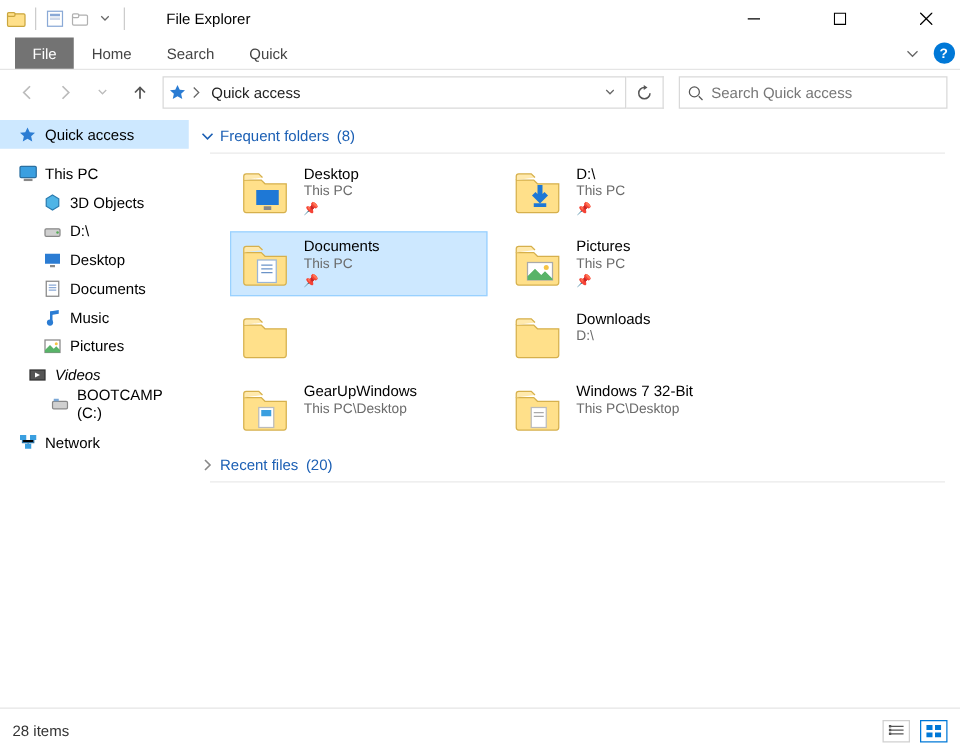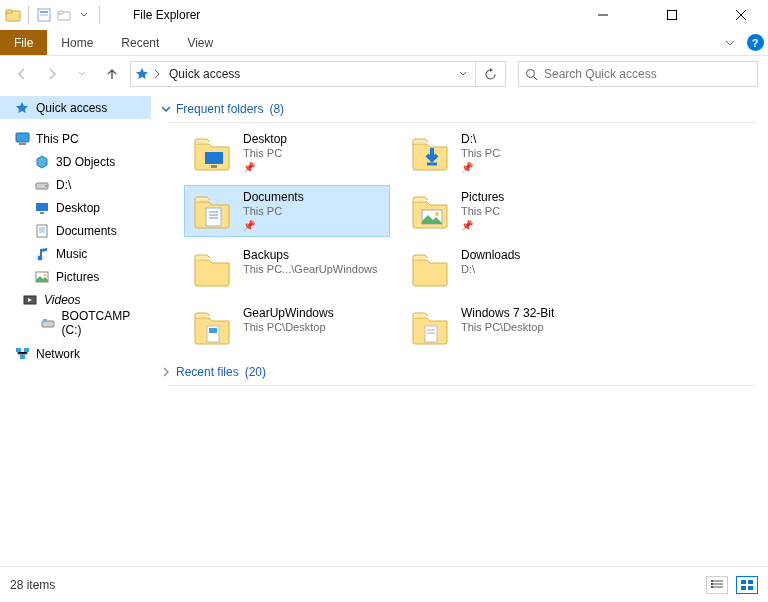--- a/index.html
+++ b/index.html
@@ -11,36 +11,36 @@
   .titlebar .qat .icon { width: 18px; height: 18px; display: flex; align-items: center; justify-content: center; }
   .titlebar .sep { width: 1px; height: 18px; background: #ccc; margin: 0 4px; }
   .titlebar .title { margin-left: 6px; color: #000; }
   .titlebar .spacer { flex: 1; }
   .winbtn { width: 46px; height: 30px; display: flex; align-items: center; justify-content: center; color: #000; }
   .winbtn svg { width: 10px; height: 10px; }
 
   
   .ribbon { height: 26px; display: flex; align-items: stretch; border-bottom: 1px solid #e5e5e5; }
   .ribbon .tab { padding: 0 14px; display: flex; align-items: center; color: #444; cursor: default; }
-  .ribbon .tab.file { background: #a16207; color: #fff; }
+  .ribbon .tab.file { background: #737373; color: #fff; margin-left: 12px; }
   .ribbon .rspacer { flex: 1; }
   .ribbon .chev { width: 24px; display: flex; align-items: center; justify-content: center; color: #666; }
   .ribbon .help { width: 26px; display: flex; align-items: center; justify-content: center; }
   .help-badge { width: 17px; height: 17px; border-radius: 50%; background: #0078d7; color: #fff; font-weight: bold; font-size: 11px; display: flex; align-items: center; justify-content: center; }
 
   
   .navbar { height: 36px; display: flex; align-items: center; padding: 4px 10px; gap: 6px; }
   .navbtn { width: 24px; height: 24px; display: flex; align-items: center; justify-content: center; color: #999; }
   .navbtn.dark { color: #555; }
   .addr { flex: 1; height: 26px; border: 1px solid #d9d9d9; display: flex; align-items: center; padding: 0 4px; gap: 4px; }
   .addr .star { color: #2b7cd3; }
   .addr .crumb { padding: 0 4px; color: #222; }
   .addr .dd { margin-left: auto; color: #666; padding: 0 4px; }
   .refresh { width: 30px; height: 26px; border: 1px solid #d9d9d9; border-left: none; display: flex; align-items: center; justify-content: center; color: #555; }
-  .search { width: 240px; height: 26px; border: 1px solid #d9d9d9; margin-left: 6px; display: flex; align-items: center; padding: 0 6px; gap: 6px; color: #777; }
+  .search { width: 215px; height: 26px; border: 1px solid #d9d9d9; margin-left: 6px; display: flex; align-items: center; padding: 0 6px; gap: 6px; color: #777; }
   .search svg { width: 13px; height: 13px; color: #555; }
 
   
   .body { flex: 1; display: flex; min-height: 0; }
   .sidebar { width: 152px; border-right: 1px solid #fff; padding-top: 4px; }
   .sb-item { display: flex; align-items: center; height: 23px; padding-left: 22px; gap: 6px; color: #000; }
   .sb-item.sel { background: #cde8ff; }
   .sb-item.group { padding-left: 14px; }
   .sb-spacer { height: 8px; }
   .sb-icon { width: 16px; height: 16px; display: flex; align-items: center; justify-content: center; }
@@ -116,22 +116,22 @@
   <div class="winbtn">
       <svg viewBox="0 0 10 10">
         <path d="M0 0l10 10M10 0L0 10" stroke="#000"></path>
       </svg>
     </div>
 </div>
 
 <div class="ribbon">
   <div class="tab file">File</div>
   <div class="tab">Home</div>
-  <div class="tab">Recent</div>
-  <div class="tab">View</div>
+  <div class="tab">Search</div>
+  <div class="tab">Quick</div>
   <div class="rspacer"></div>
   <div class="chev">
       <svg width="10" height="10" viewBox="0 0 10 10">
         <path d="M1 3l4 4 4-4" stroke="#666" fill="none"></path>
       </svg>
     </div>
   <div class="help">
       <span class="help-badge">?</span>
     </div>
 </div>
@@ -377,24 +377,20 @@
             <span class="pin">📌</span>
           </div>
         </div>
         <div class="item">
           <div class="thumb">
             <svg width="42" height="42" viewBox="0 0 42 42">
               <path d="M4 12h14l3 3h17v21a2 2 0 0 1-2 2H6a2 2 0 0 1-2-2z" fill="#ffe08a" stroke="#d6b04c"></path>
               <path d="M4 12V9a2 2 0 0 1 2-2h10l3 3" fill="#ffe9ad" stroke="#d6b04c"></path>
             </svg>
           </div>
-          <div class="meta">
-            <span class="name">Backups</span>
-            <span class="sub">This PC...\GearUpWindows</span>
-          </div>
         </div>
         <div class="item">
           <div class="thumb">
             <svg width="42" height="42" viewBox="0 0 42 42">
               <path d="M4 12h14l3 3h17v21a2 2 0 0 1-2 2H6a2 2 0 0 1-2-2z" fill="#ffe08a" stroke="#d6b04c"></path>
               <path d="M4 12V9a2 2 0 0 1 2-2h10l3 3" fill="#ffe9ad" stroke="#d6b04c"></path>
             </svg>
           </div>
           <div class="meta">
             <span class="name">Downloads</span>

